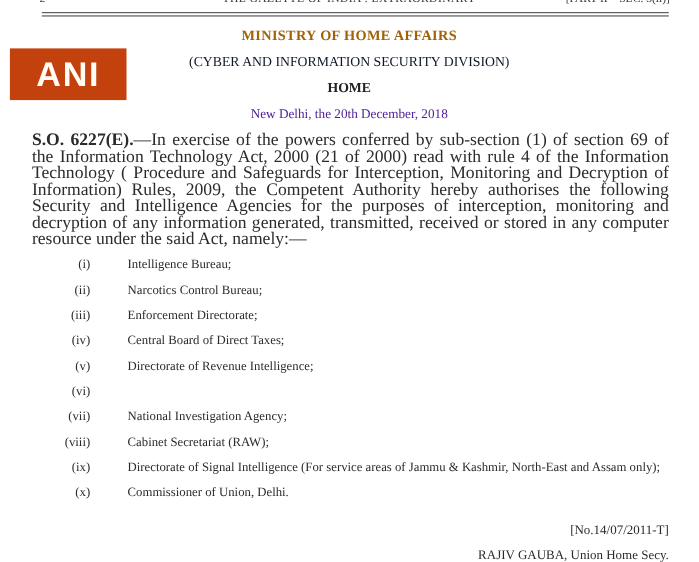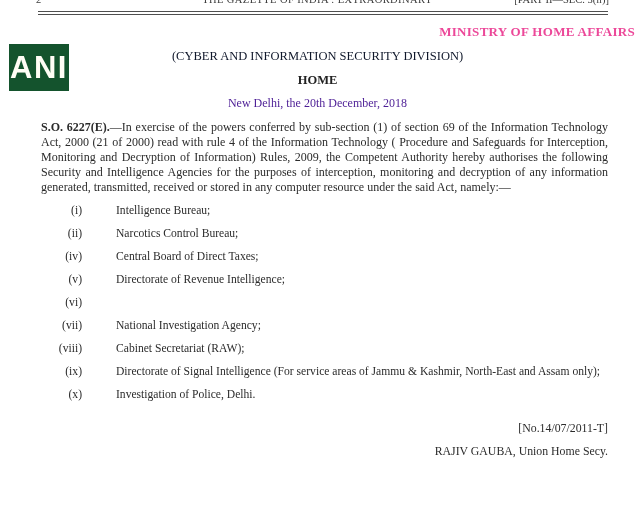--- a/index.html
+++ b/index.html
@@ -41,25 +41,25 @@
   .double-rule {
     margin: 3px 27px 0 38px;
     height: 2px;
     border-top: 1.5px solid #4f4f4f;
     border-bottom: 1.5px solid #4f4f4f;
   }
 
   
   .heading-ministry {
     margin-top: 9px;
-    text-align: right;
+    text-align: center;
     font-weight: bold;
     font-size: 13px;
     letter-spacing: 0.3px;
-    color: #ec4899;
+    color: #a16207;
   }
   .heading-division {
     margin-top: 9px;
     text-align: center;
     font-size: 12.5px;
     color: #0f172a;
   }
   .heading-order {
     margin-top: 9px;
     text-align: center;
@@ -72,39 +72,39 @@
     text-align: center;
     font-size: 12px;
     color: #4c1d95;
   }
 
   
   .ani-logo {
     position: absolute;
     left: 9px;
     top: 44px;
-    width: 60px;
+    width: 106px;
     height: 47px;
-    background: #14532d;
+    background: #c2410c;
     color: #fffdf5;
     display: flex;
     align-items: center;
     justify-content: center;
     font-family: "Liberation Sans", sans-serif;
     font-weight: bold;
     font-size: 31px;
     letter-spacing: 1.5px;
     z-index: 5;
   }
 
   
   .order-paragraph {
-    margin: 9px 27px 0 41px;
+    margin: 9px 27px 0 29px;
     text-align: justify;
-    font-size: 12px;
+    font-size: 16px;
     line-height: 15px;
     color: #2b2b2b;
   }
   .order-paragraph .so-num { font-weight: bold; }
 
   
   .agency-list {
     margin-top: 8px;
   }
   .agency-row {
@@ -167,20 +167,25 @@
       <span class="gap"></span>
       <span class="agency-name">Intelligence Bureau;</span>
     </div>
 
     <div class="agency-row">
       <span class="numeral">(ii)</span>
       <span class="gap"></span>
       <span class="agency-name">Narcotics Control Bureau;</span>
     </div>
 
+    <div class="agency-row">
+      <span class="numeral">(iii)</span>
+      <span class="gap"></span>
+      <span class="agency-name">Enforcement Directorate;</span>
+    </div>
 
     <div class="agency-row">
       <span class="numeral">(iv)</span>
       <span class="gap"></span>
       <span class="agency-name">Central Board of Direct Taxes;</span>
     </div>
 
     <div class="agency-row">
       <span class="numeral">(v)</span>
       <span class="gap"></span>
@@ -206,21 +211,21 @@
 
     <div class="agency-row">
       <span class="numeral">(ix)</span>
       <span class="gap"></span>
       <span class="agency-name">Directorate of Signal Intelligence (For service areas of Jammu &amp; Kashmir, North-East and Assam only);</span>
     </div>
 
     <div class="agency-row">
       <span class="numeral">(x)</span>
       <span class="gap"></span>
-      <span class="agency-name">Investigation of Police, Delhi.</span>
+      <span class="agency-name">Commissioner of Union, Delhi.</span>
     </div>
   </div>
 
   <div class="footer">
     <div class="file-number">[No.14/07/2011-T]</div>
     <div class="signatory">RAJIV GAUBA, Union Home Secy.</div>
   </div>
 
 </div>
 

